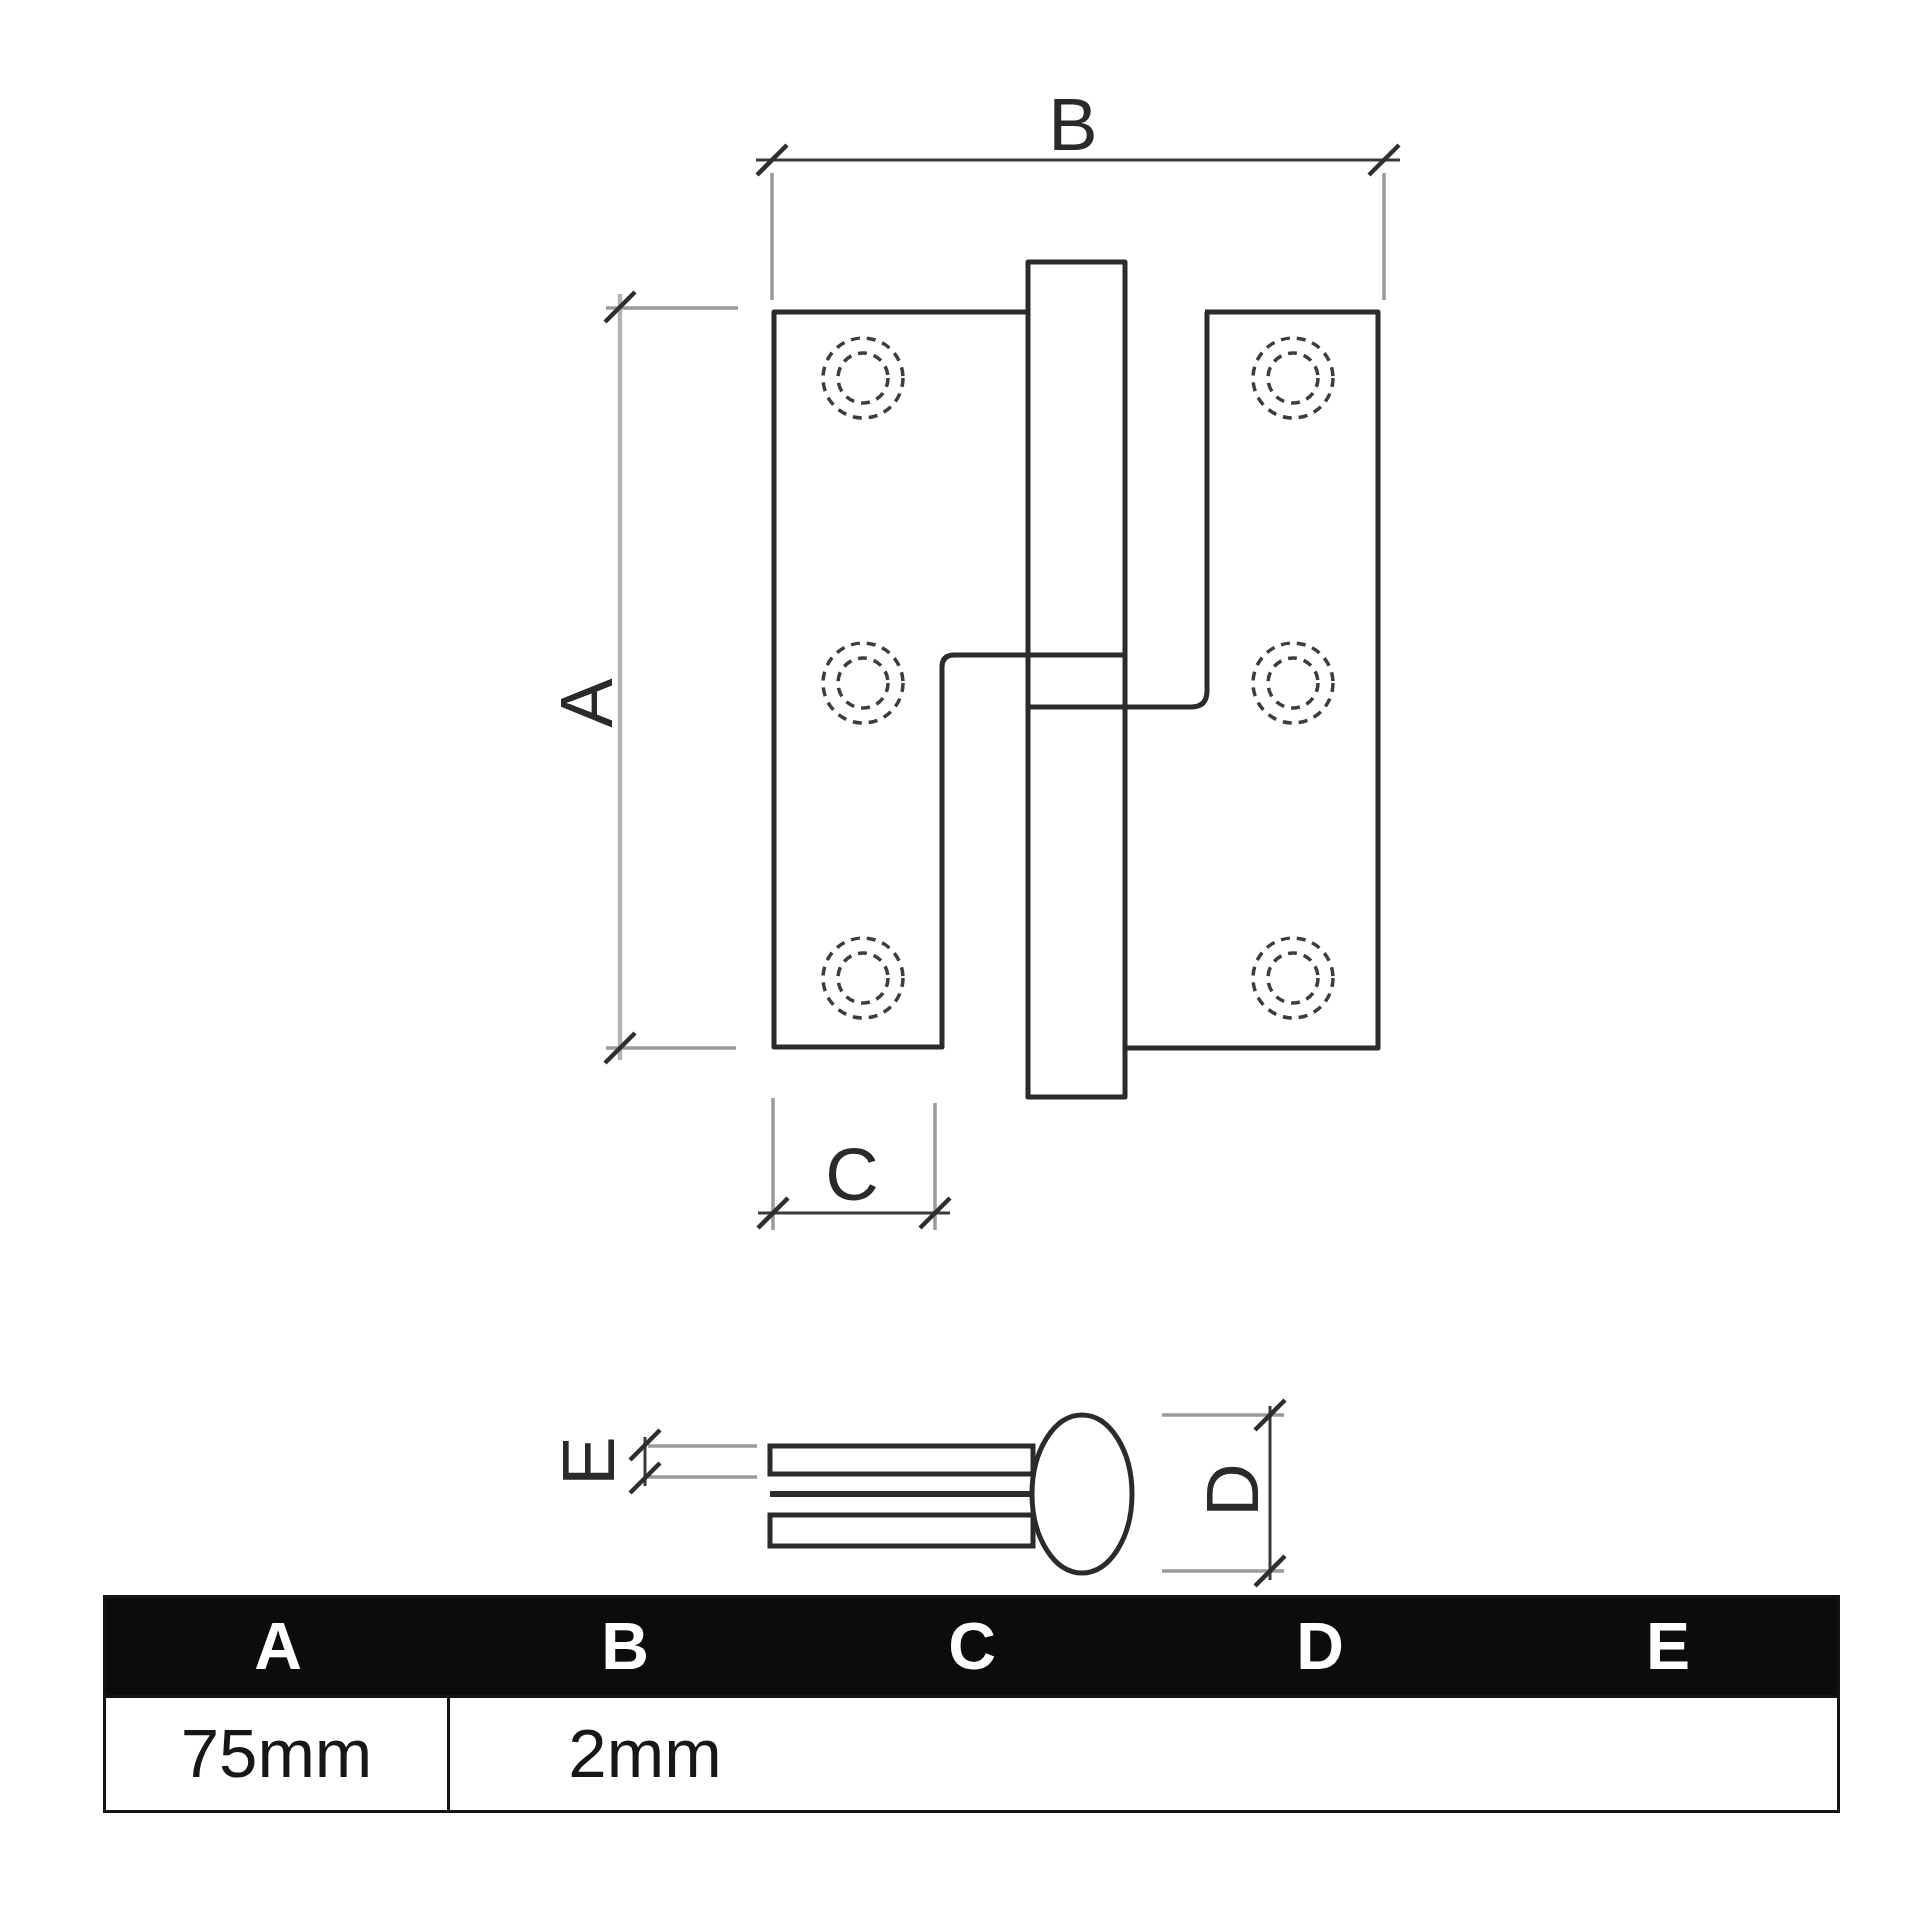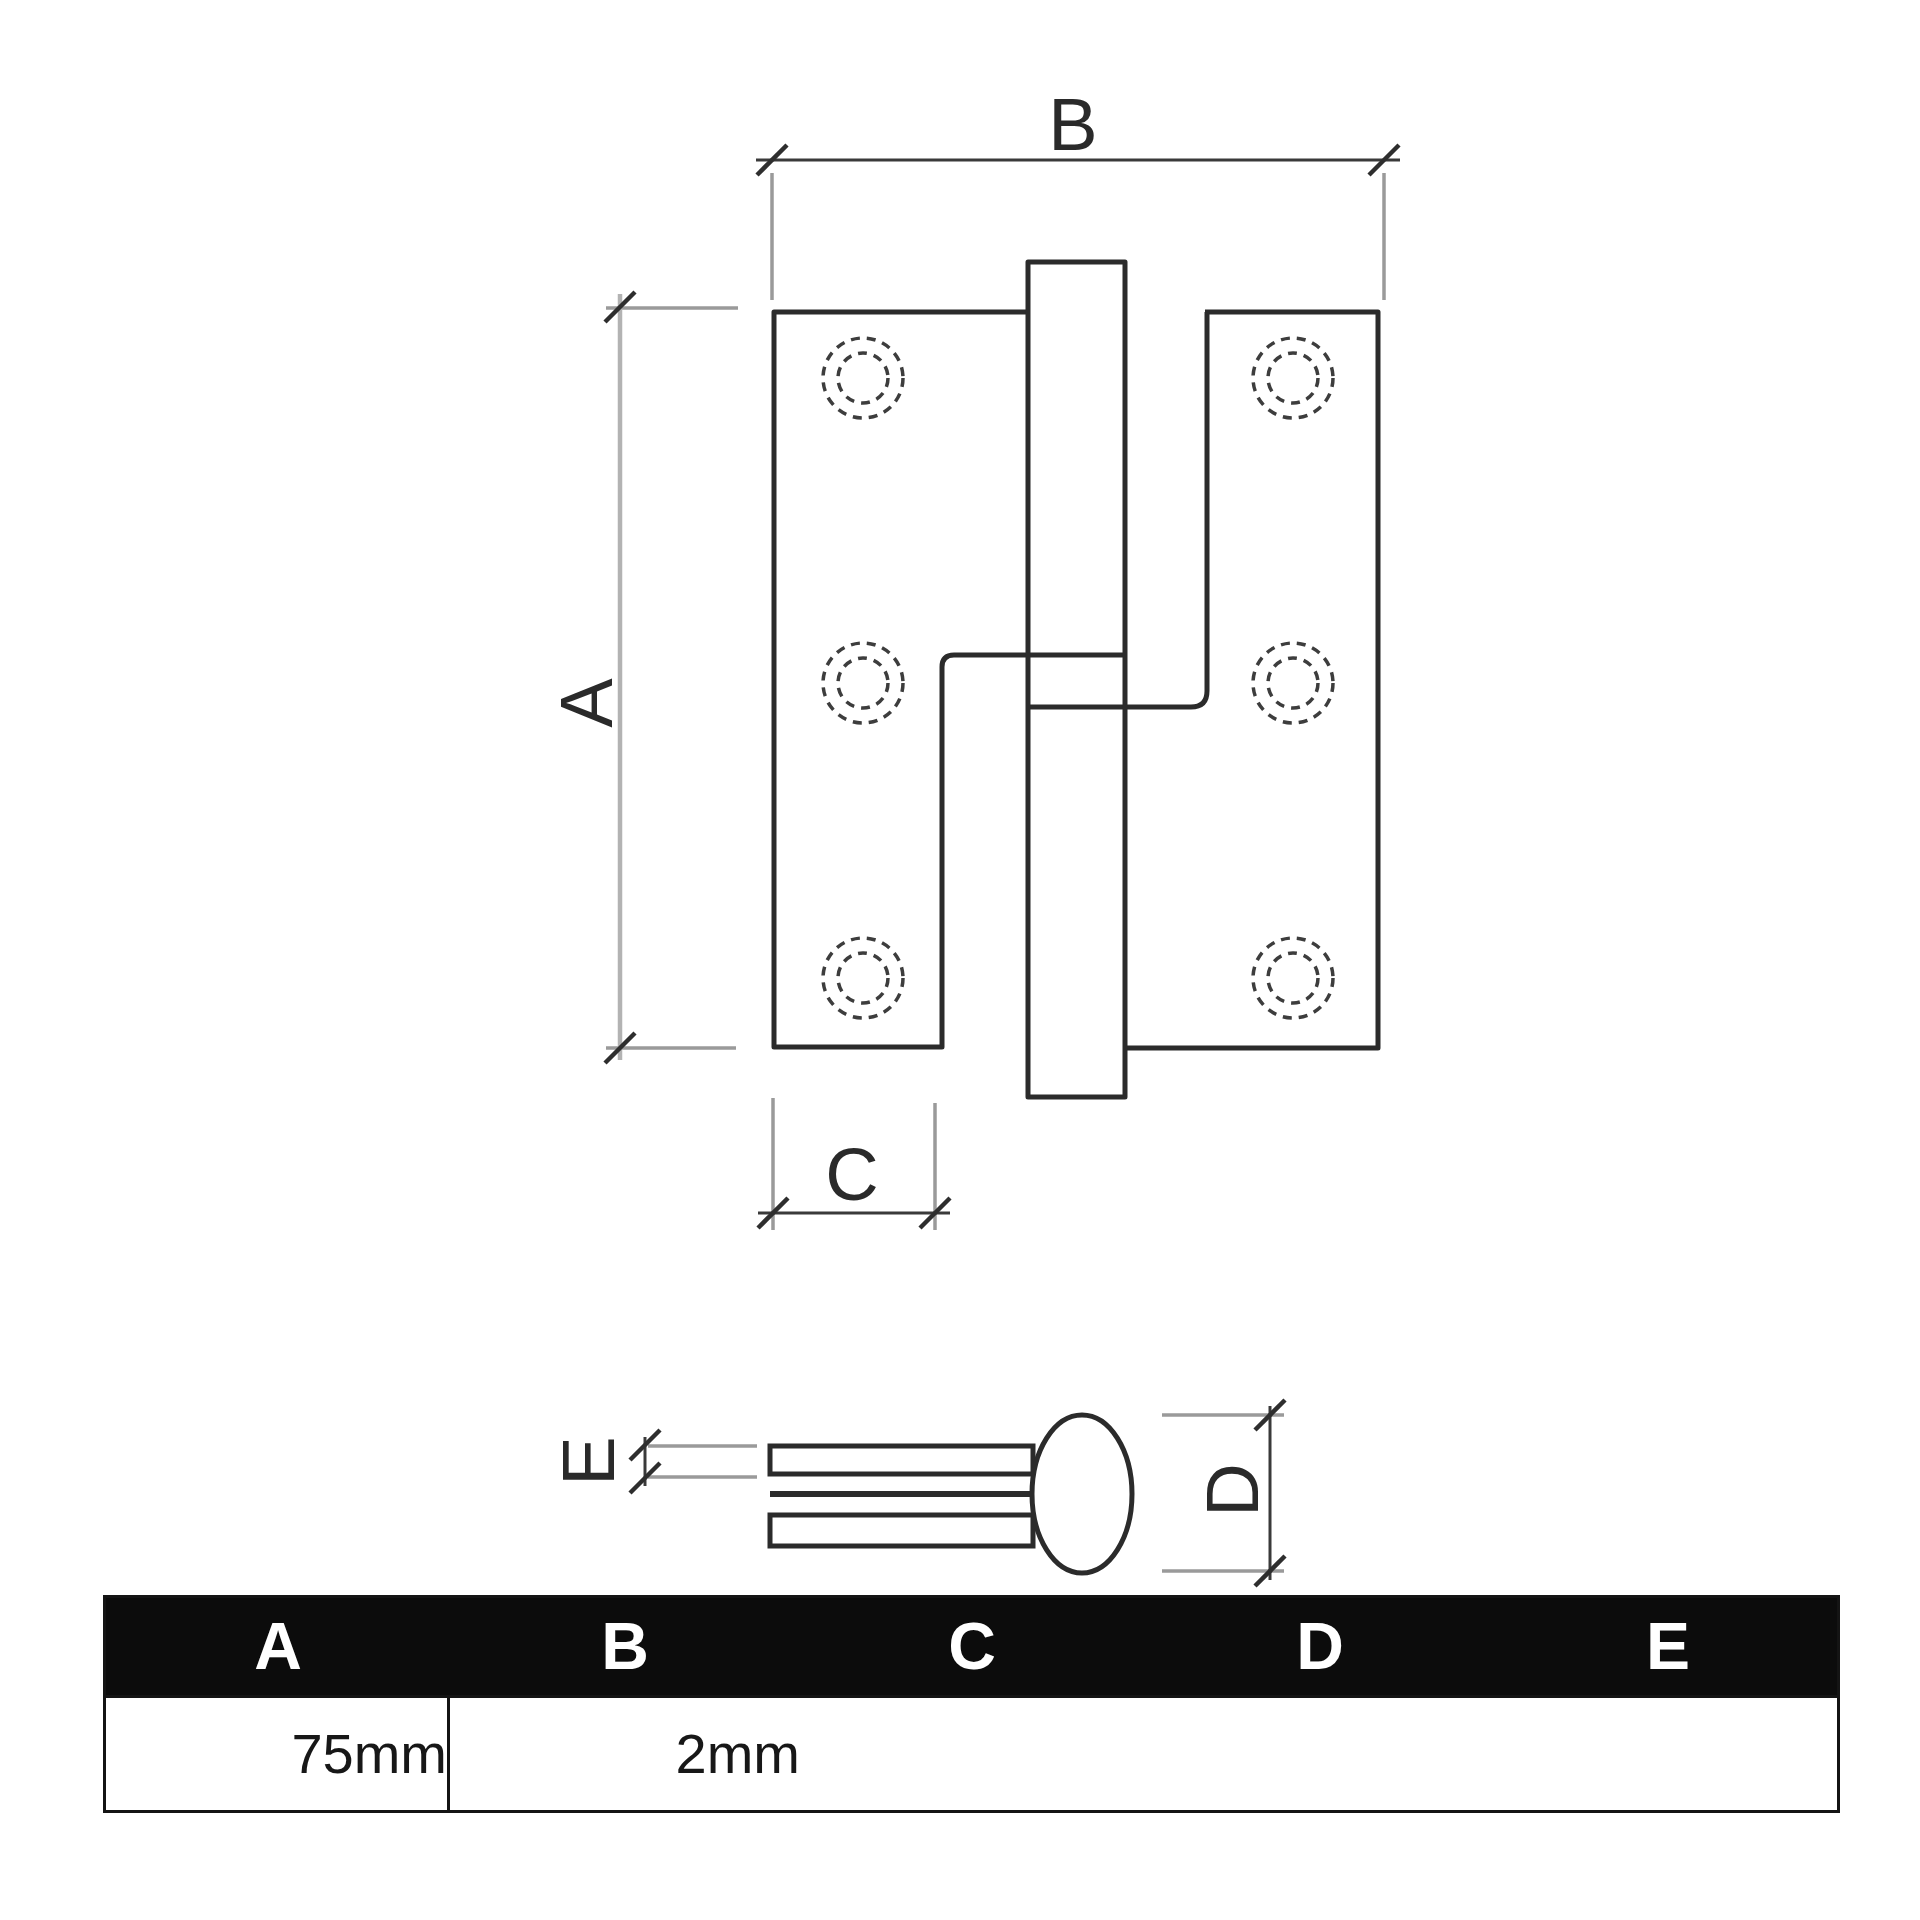--- a/index.html
+++ b/index.html
@@ -12,21 +12,21 @@
     position:absolute;left:103px;top:1595px;width:1737px;
     border:3px solid #141414;box-sizing:border-box;background:#fff;
   }
   .t-row{display:grid;grid-template-columns:344px 350px 344px 352px 344px;}
   .t-head{background:#0c0c0c;height:97px;}
   .t-head .cell{
     color:#ffffff;font-weight:bold;font-size:66px;line-height:97px;text-align:center;
   }
   .t-vals{height:112px;border-top:3px solid #141414;}
   .t-vals .cell{
-    color:#171717;font-size:56px;line-height:112px;text-align:right;
+    color:#171717;font-size:69px;line-height:112px;text-align:center;
     border-right:3px solid #141414;box-sizing:border-box;
   }
   .t-vals .cell:last-child{border-right:none;margin-left:40px;}
 </style>
 </head>
 <body>
 
 <div id="stage">
 
   <svg width="1920" height="1920" viewBox="0 0 1920 1920">

